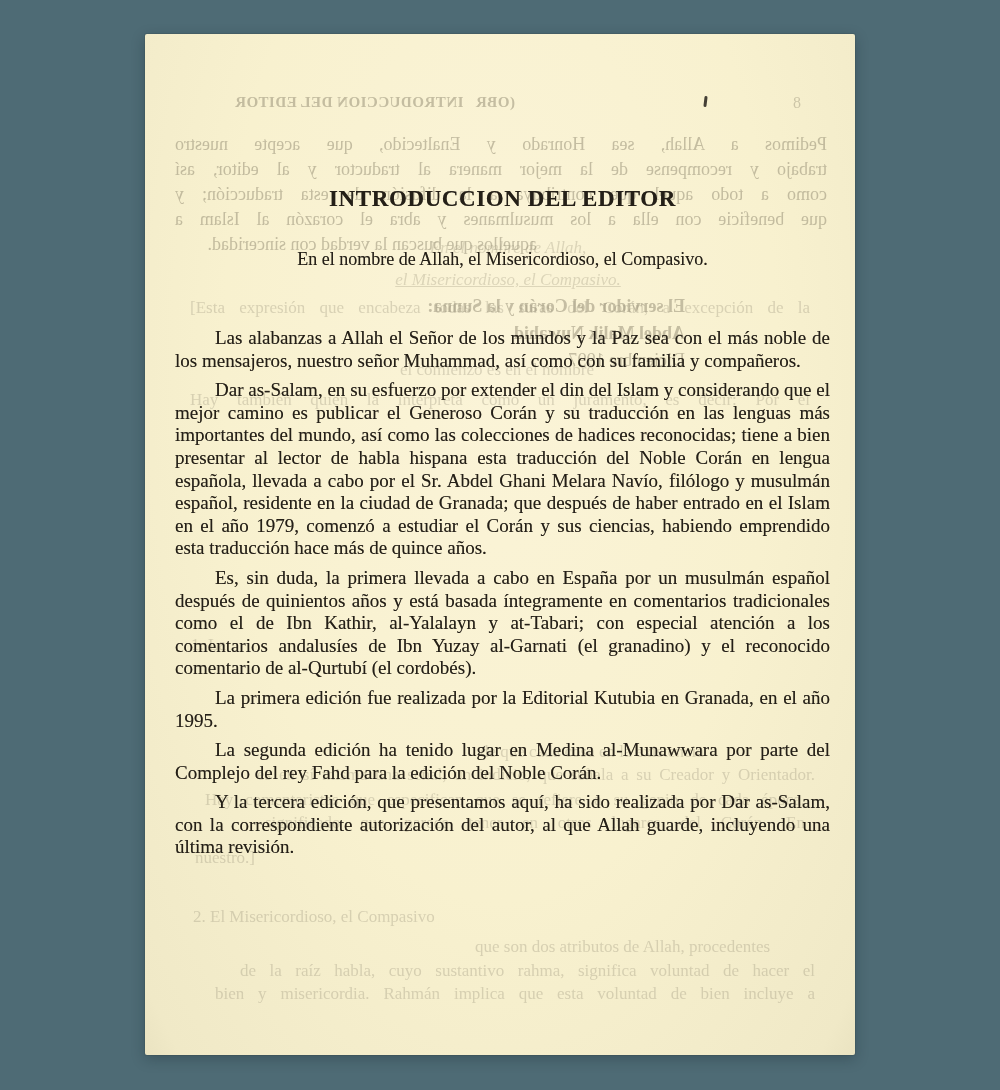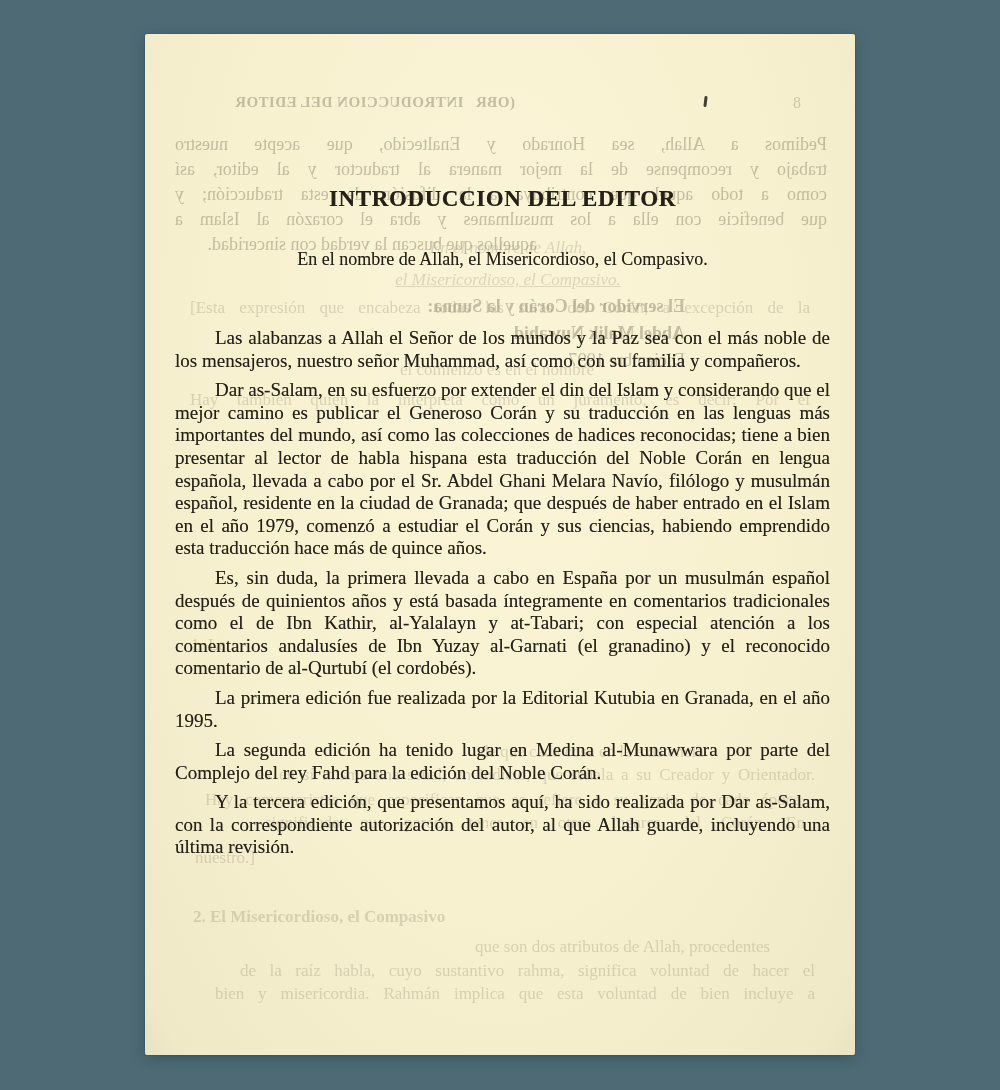--- a/index.html
+++ b/index.html
@@ -124,21 +124,21 @@
 
       <div class="ghost ghost-n j" style="left:45px;  top:264px; width:620px;">[Esta expresión que encabeza todas las suras del Corán, a excepción de la</div>
       <div class="ghost ghost-n" style="left:255px; top:326px;">el comienzo es en el nombre</div>
       <div class="ghost ghost-n j" style="left:45px;  top:356px; width:620px;">Hay también quien la interpreta como un juramento, es decir: Por el</div>
       <div class="ghost ghost-n" style="left:46px;  top:601px;">1. La</div>
       <div class="ghost ghost-n" style="left:335px; top:708px;">de que cada cosa en la existencia</div>
       <div class="ghost ghost-n j" style="left:112px; top:731px; width:558px;">es en sí misma una señal, un indicio, que señala a su Creador y Orientador.</div>
       <div class="ghost ghost-n j" style="left:60px;  top:756px; width:600px;">Hay comentaristas que especifican que se refiere a su genio de cada época,</div>
       <div class="ghost ghost-n j" style="left:120px; top:779px; width:540px;">significado que parece tener en otros lugares del Corán. En</div>
       <div class="ghost ghost-n" style="left:50px;  top:814px;">nuestro.]</div>
-      <div class="ghost ghost-n" style="left:48px;  top:873px;font-weight:bold;">2. El Misericordioso, el Compasivo</div>
+      <div class="ghost ghost-n" style="left:48px;  top:873px;">2. El Misericordioso, el Compasivo</div>
       <div class="ghost ghost-n" style="left:330px; top:903px;">que son dos atributos de Allah, procedentes</div>
       <div class="ghost ghost-n j" style="left:95px;  top:927px; width:575px;">de la raíz habla, cuyo sustantivo rahma, significa voluntad de hacer el</div>
       <div class="ghost ghost-n j" style="left:70px;  top:950px; width:600px;">bien y misericordia. Rahmán implica que esta voluntad de bien incluye a</div>
 
       <div class="ink-mark"></div>
       <div class="ghost-pagenum mirror">8</div>
     </div>
 
     <div class="content">
       <h1 class="page-title">INTRODUCCION DEL EDITOR</h1>

